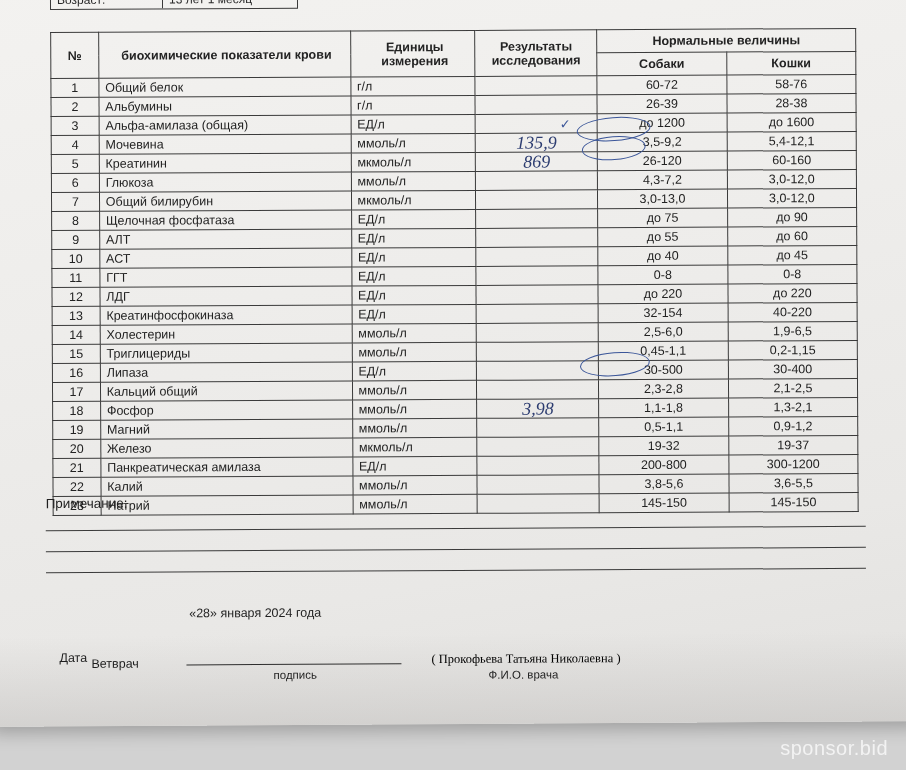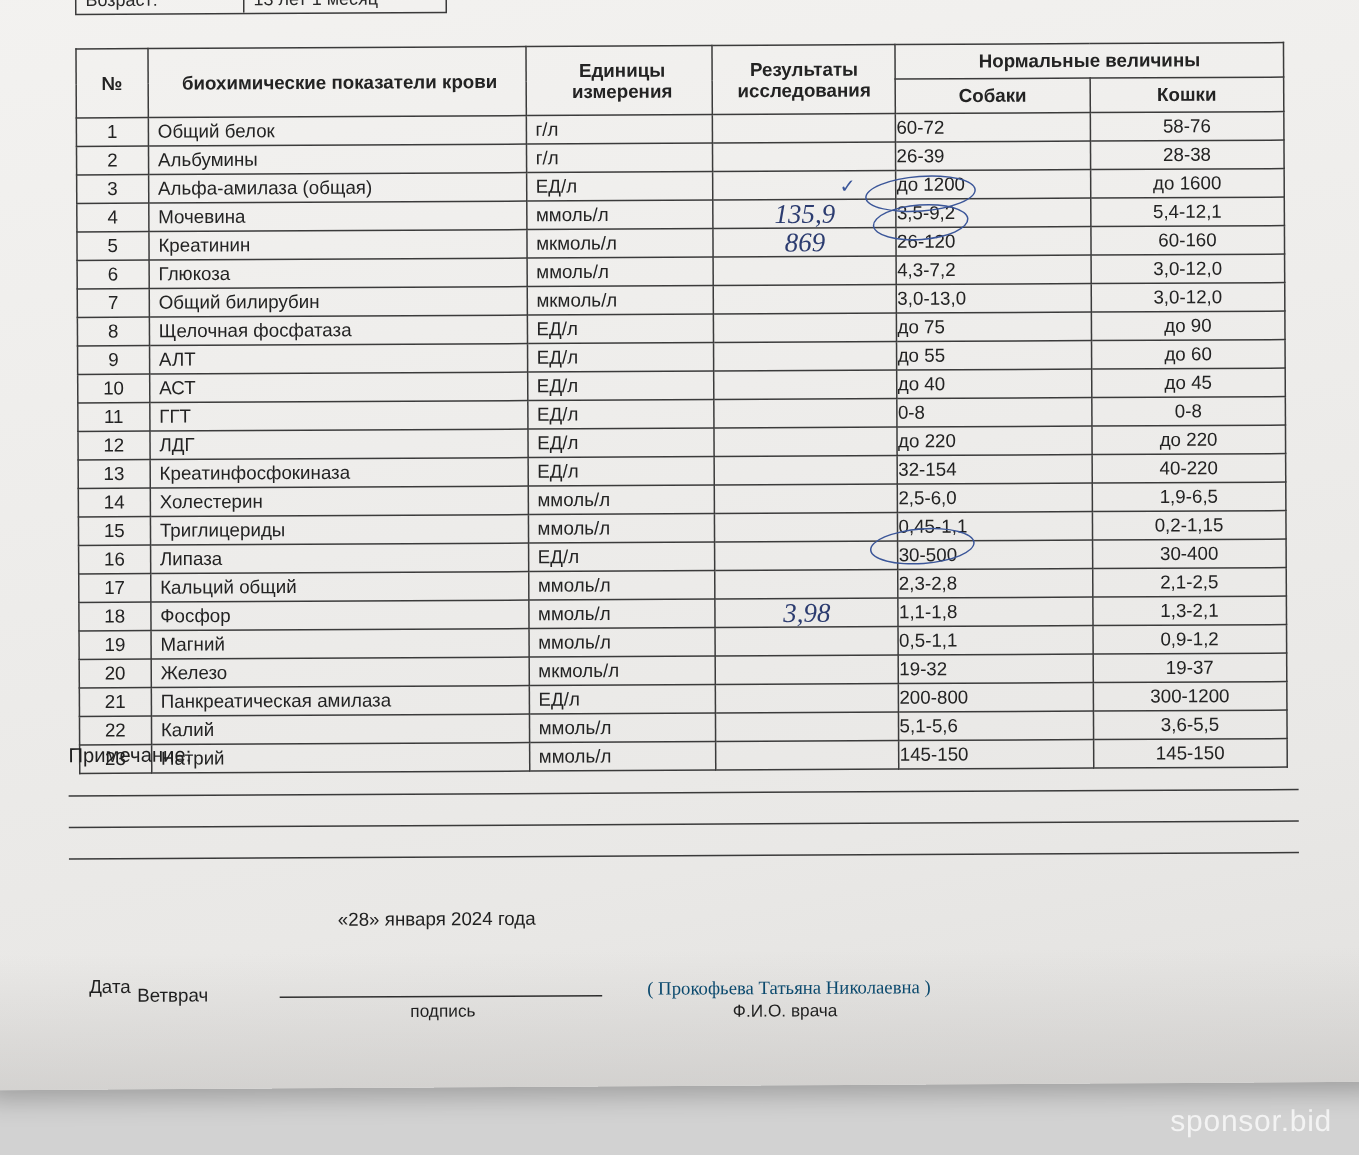--- a/index.html
+++ b/index.html
@@ -95,21 +95,21 @@
     font-weight: bold;
     text-align: center;
     font-size: 12.5px;
     padding: 2px 2px;
     line-height: 14px;
   }
   .col-no { width: 44px; text-align: center; }
   .col-name { width: 248px; text-align: left; padding-left: 6px !important; }
   .col-units { width: 118px; text-align: left; padding-left: 6px !important; }
   .col-res { width: 118px; text-align: center; position: relative; margin-left: 28px; }
-  .col-dog { width: 128px; }
+  .col-dog { width: 128px; text-align: center; }
   .col-cat { width: 128px; text-align: center; }
   .norm-head { text-align: center; }
 
   .hand {
     font-family: "Liberation Serif", serif;
     color: #2c3c70;
     font-size: 18px;
     font-style: italic;
   }
   .ellipse {
@@ -150,21 +150,20 @@
     font-size: 12.5px;
     color: #1f1f1f;
     margin-top: 44px;
   }
   .date-value {
     position: absolute;
     left: 188px;
     top: 605px;
     font-size: 12.5px;
     color: #1f1f1f;
-    margin-left: 36px;
   }
   .vet-label {
     position: absolute;
     left: 58px;
     top: 655px;
     font-size: 12.5px;
     color: #1f1f1f;
     margin-left: 32px;
   }
   .sig-line {
@@ -180,21 +179,21 @@
     left: 272px;
     top: 668px;
     font-size: 11.5px;
     color: #1f1f1f;
   }
   .doctor-name {
     position: absolute;
     left: 430px;
     top: 652px;
     font-size: 12.5px;
-    color: #0c4a6e;
+    color: #000000;
     font-family: "Liberation Serif", serif;
   }
   .fio-caption {
     position: absolute;
     left: 487px;
     top: 669px;
     font-size: 11.5px;
     color: #1f1f1f;
   }
 
@@ -407,21 +406,21 @@
             <td class="col-units">ЕД/л</td>
             <td class="col-res hand"></td>
             <td class="col-dog">200-800</td>
             <td class="col-cat">300-1200</td>
           </tr>
           <tr>
             <td class="col-no">22</td>
             <td class="col-name">Калий</td>
             <td class="col-units">ммоль/л</td>
             <td class="col-res hand"></td>
-            <td class="col-dog">5,1-5,6</td>
+            <td class="col-dog">3,8-5,6</td>
             <td class="col-cat">3,6-5,5</td>
           </tr>
           <tr>
             <td class="col-no">23</td>
             <td class="col-name">Натрий</td>
             <td class="col-units">ммоль/л</td>
             <td class="col-res hand"></td>
             <td class="col-dog">145-150</td>
             <td class="col-cat">145-150</td>
           </tr>

